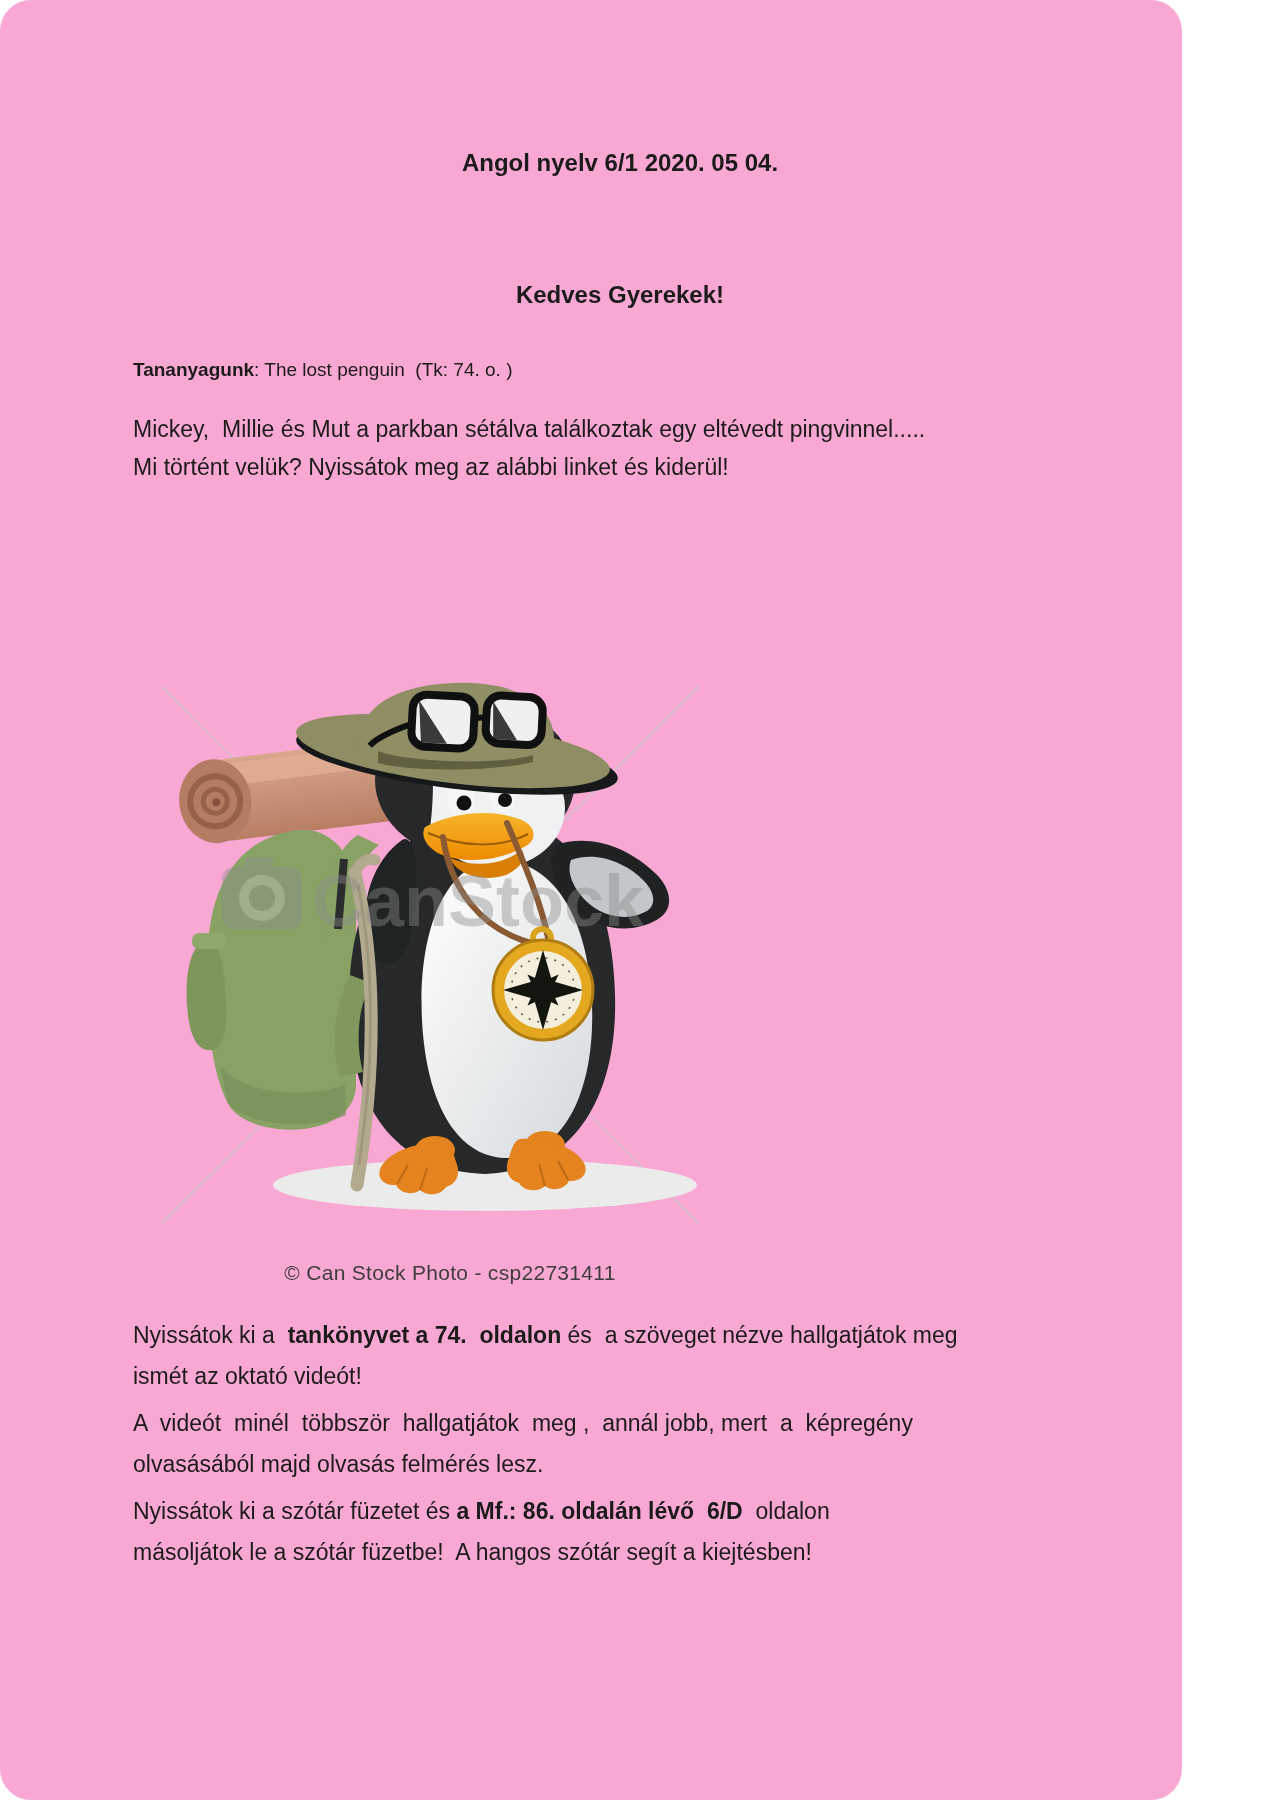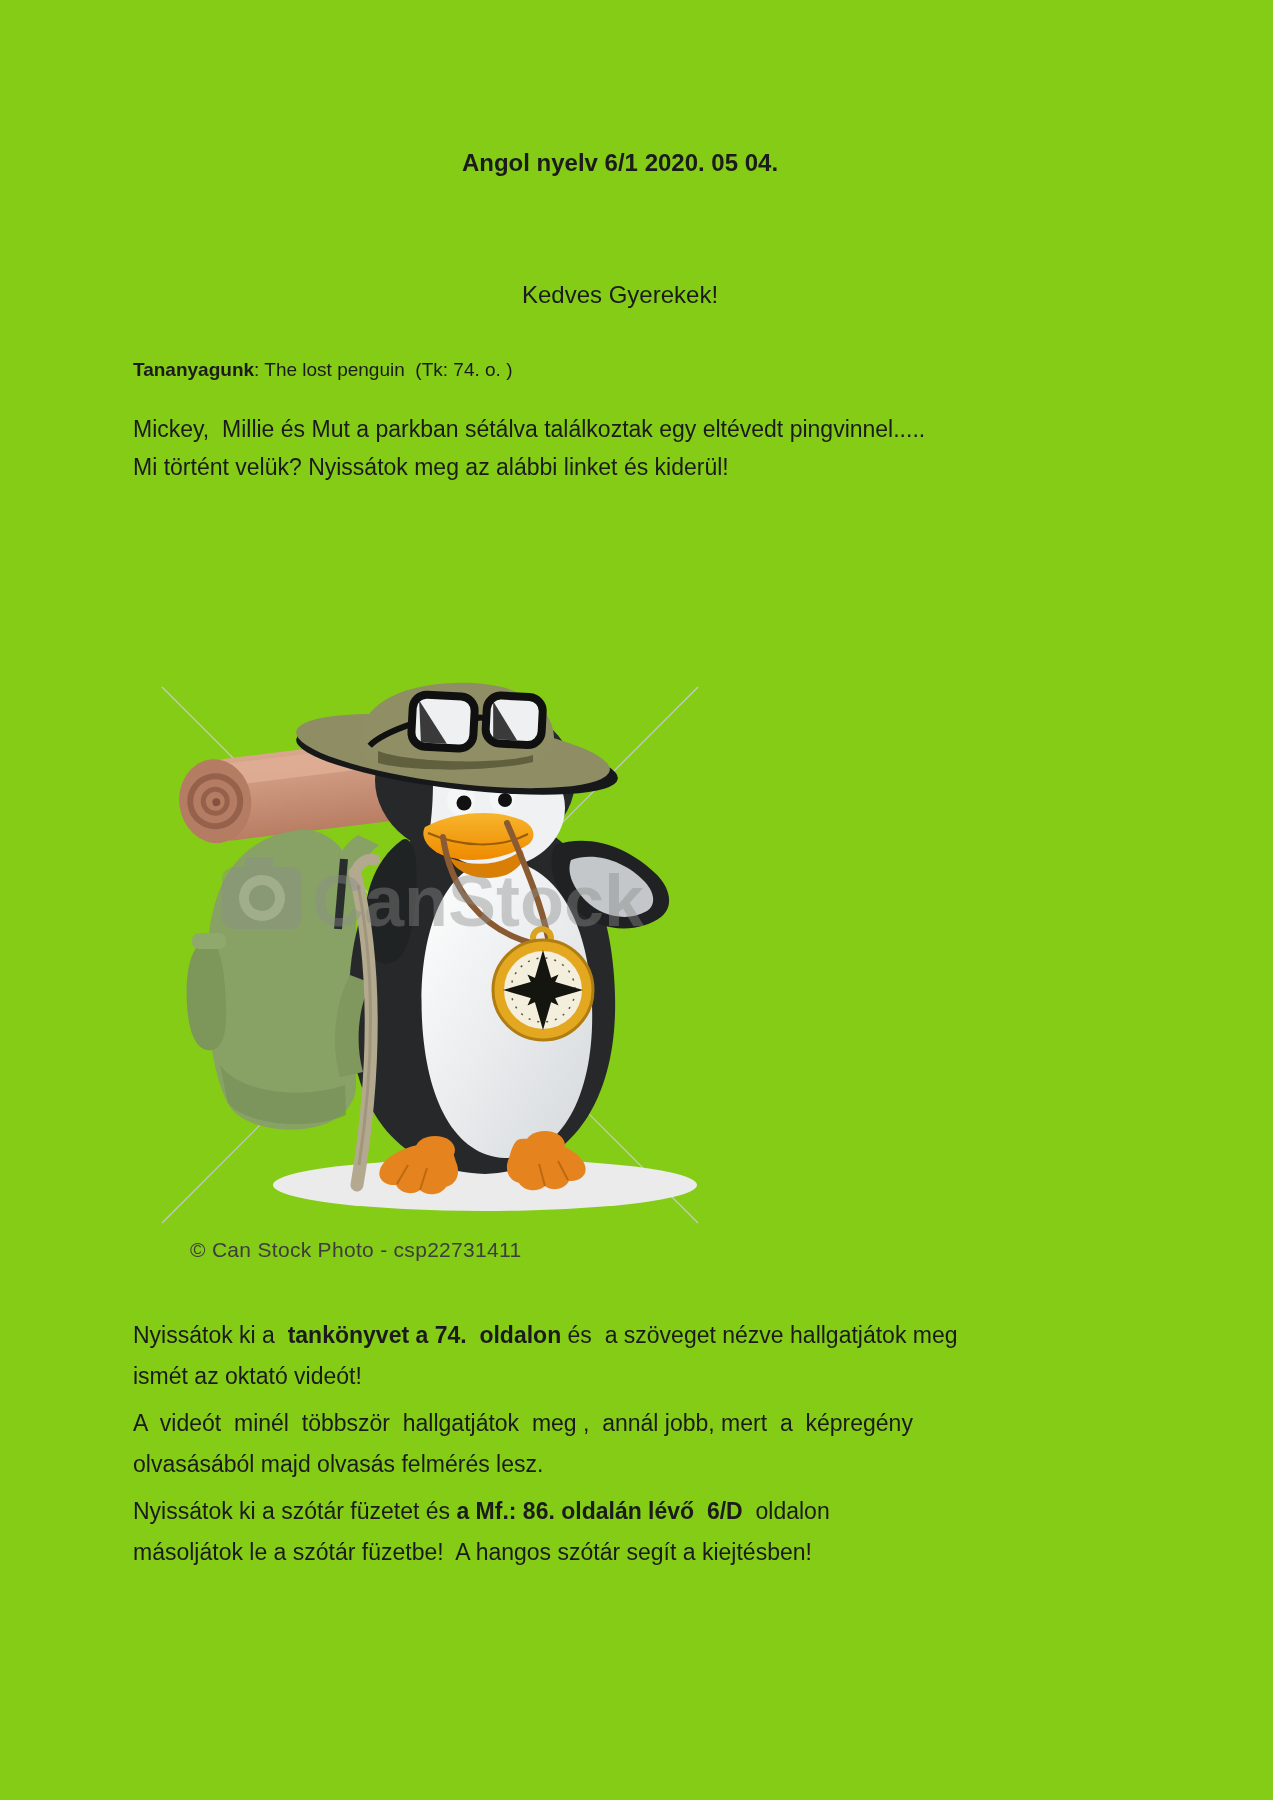--- a/index.html
+++ b/index.html
@@ -1,49 +1,49 @@
 <!DOCTYPE html>
 <html><head>
 <meta charset="utf-8">
 <style>
   html,body{margin:0;padding:0;background:#ffffff;}
   .page{
-    position:relative;width:1273px;height:1800px;background:#84cc16;overflow:hidden;
-    font-family:"Liberation Sans","DejaVu Sans",sans-serif;color:var(--text-color,#1b1b1b);
+    position:relative;width:1182px;height:1800px;background:#f9a8d4;overflow:hidden;
+    font-family:"Liberation Sans","DejaVu Sans",sans-serif;color:var(--text-color,#1b1b1b);border-radius:31px;
   }
   .line{white-space:pre-wrap;}
   .b{font-weight:700;}
   .doc-title{
     position:absolute;top:146px;left:0;width:1240px;text-align:center;
     font-size:24px;font-weight:700;line-height:34px;
   }
   .greeting{
     position:absolute;top:278px;left:0;width:1240px;text-align:center;
-    font-size:24px;font-weight:400;line-height:34px;
+    font-size:24px;font-weight:700;line-height:34px;
   }
   .lesson{
     position:absolute;top:352px;left:133px;width:1010px;
     font-size:19px;line-height:36px;
   }
   .intro{
     position:absolute;top:410px;left:133px;width:1010px;
     font-size:23px;line-height:38px;
   }
   .link-block{
     position:absolute;top:503px;left:133px;width:900px;display:block;
     font-size:19.5px;line-height:30px;color:var(--link-color,#2323b8);
     text-decoration:underline;cursor:pointer;
   }
   .link-block .line{display:block;}
   figure.stock-figure{
     position:absolute;top:645px;left:150px;width:560px;margin:0;padding:0;
   }
   figure.stock-figure svg{display:block;}
   figcaption.caption{
-    margin-top:3px;padding-left:40px;
+    margin-top:26px;padding-left:40px;text-align:center;
     font-size:21px;color:var(--caption-color,#3d3d3d);letter-spacing:.3px;
   }
   .bodytext{
     position:absolute;top:1315px;left:133px;width:1020px;
     font-size:23px;line-height:41px;
   }
   .bodytext .para{margin:0 0 6px 0;}
   .wm-text{
     font-family:"Liberation Sans","DejaVu Sans",sans-serif;
     font-weight:700;font-size:72px;

